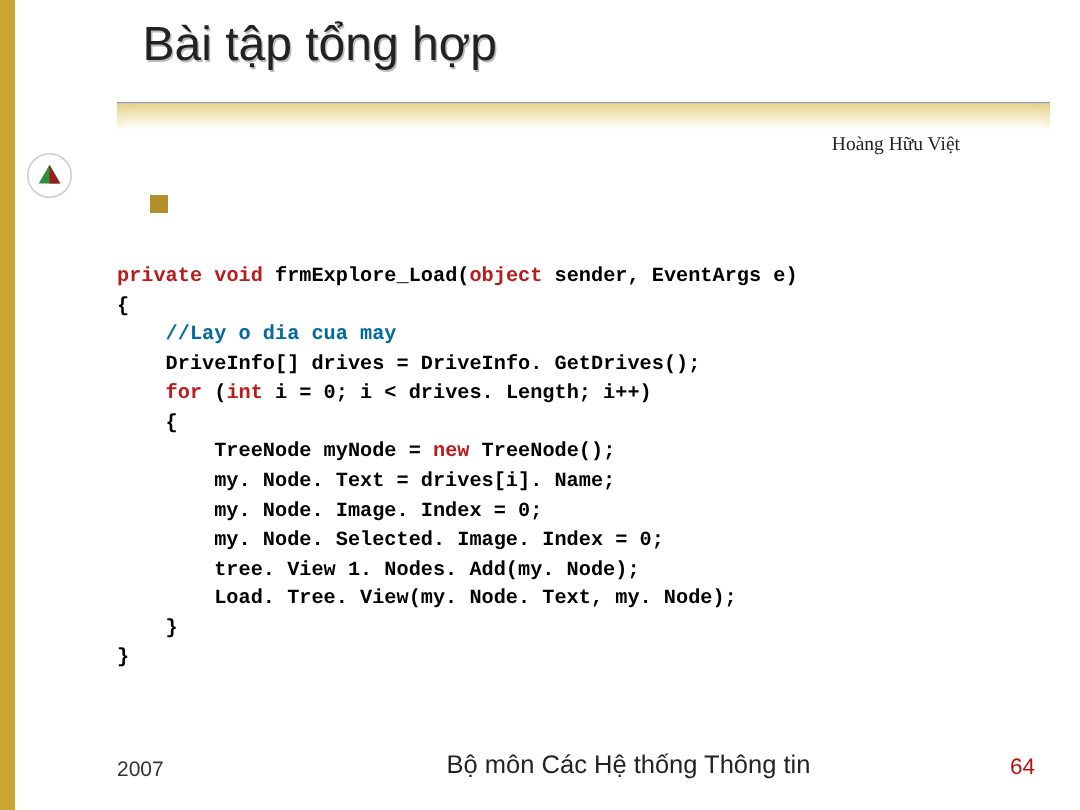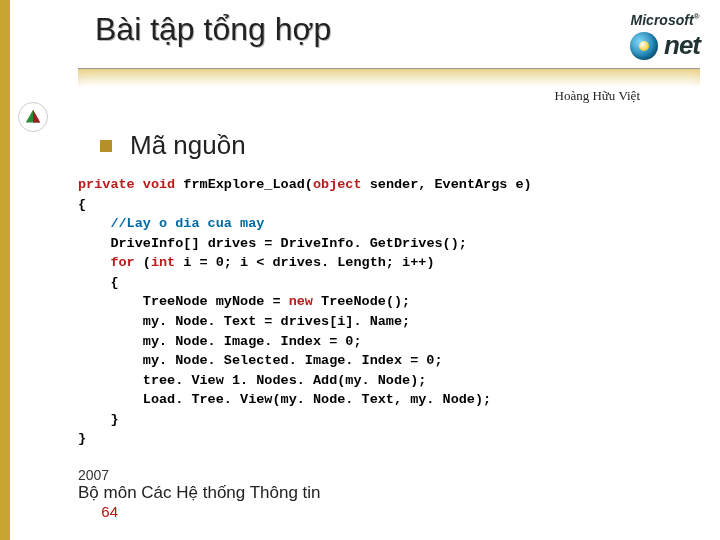--- a/index.html
+++ b/index.html
@@ -111,61 +111,48 @@
   }
   .kw { color: #b91c1c; font-family: Liberation Mono, monospace; }
   .tp { color: #000000; }
   .cm { color: #0369a1; }
   .footer {
     position: absolute;
     bottom: 20px;
     left: 78px;
     right: 30px;
     display: flex;
-    align-items: flex-start;
-    flex-direction: column;
+    align-items: flex-end;
   }
   .year { font-size: 14px; color: #333; width: 110px; }
   .dept { flex: 1; text-align: center; font-size: 17px; color: #222; }
   .pagenum { font-size: 15px; color: #b11; width: 40px; text-align: right; }
 </style>
 </head>
 <body>
 
 <div class="gold-strip"></div>
 
 <div class="header">
   <div class="title">Bài tập tổng hợp</div>
-  <div class="ms-logo">
-    <div class="ms-top">
-      <span>Microsoft</span><span class="ms-sup">®</span>
-    </div>
-    <div class="ms-net">
-      <div class="ms-dot">
-          <div class="ms-dot-inner"></div>
-        </div>
-      <div class="ms-nettext">net</div>
-    </div>
-  </div>
 </div>
 
 <div class="hrule"></div>
 
 <div class="author">Hoàng Hữu Việt</div>
 
 <div class="side-icon">
   <svg width="18" height="18" viewBox="0 0 20 20">
     <polygon points="10,2 18,16 2,16" fill="#2a8f3a"></polygon>
     <polygon points="10,2 18,16 10,16" fill="#9c1f1f"></polygon>
   </svg>
 </div>
 
 <div class="subhead">
   <div class="bullet"></div>
-  <div class="subhead-text">Mã nguồn</div>
 </div>
 
 <div class="code"><span class="kw">private</span><span class="kw"> void</span><span> frm</span><span>Explore_Load(</span><span class="kw">object</span><span> sender, </span><span class="tp">Event</span><span>Args e)</span>
 <span>{</span>
 <span class="cm">    //Lay o dia cua may</span>
 <span class="tp">    Drive</span><span>Info[] drives = </span><span class="tp">Drive</span><span>Info. Get</span><span>Drives();</span>
 <span class="kw">    for</span><span> (</span><span class="kw">int</span><span> i = 0; i &lt; drives. Length; i++)</span>
 <span>    {</span>
 <span class="tp">        Tree</span><span>Node my</span><span>Node = </span><span class="kw">new</span><span class="tp"> Tree</span><span>Node();</span>
 <span>        my. Node. Text = drives[i]. Name;</span>

